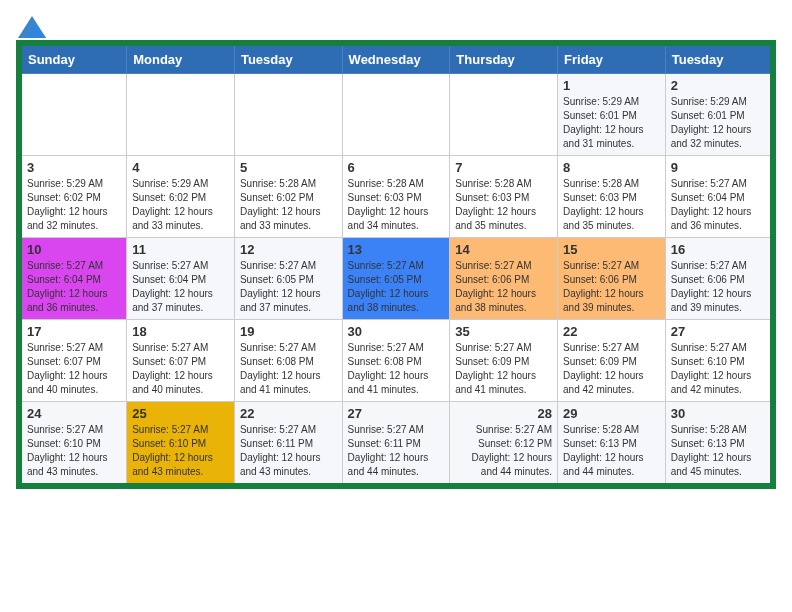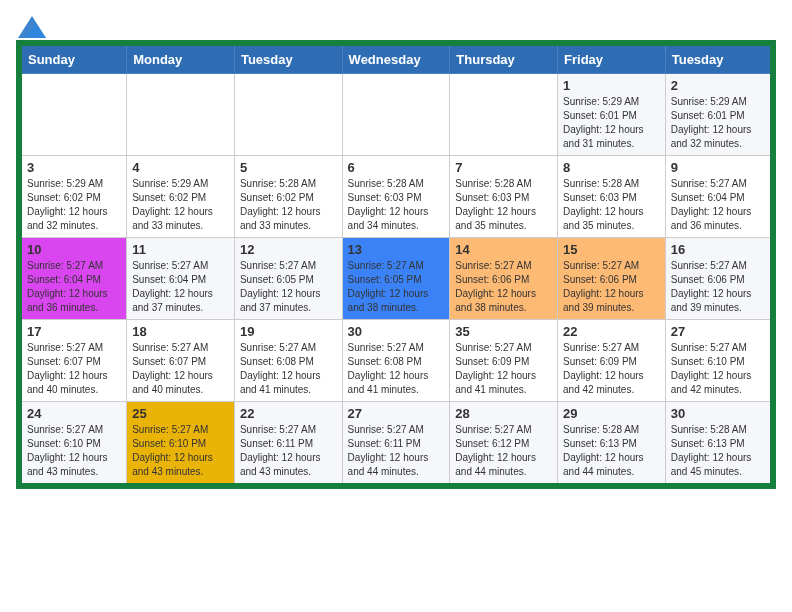--- a/index.html
+++ b/index.html
@@ -319,21 +319,21 @@
 Daylight: 12 hours
 and 43 minutes.</div>
         </td>
         <td style="background: rgb(245, 247, 250);">
           <span class="day-num">27</span>
           <div class="day-info" style="white-space: pre-line;">Sunrise: 5:27 AM
 Sunset: 6:11 PM
 Daylight: 12 hours
 and 44 minutes.</div>
         </td>
-        <td style="background: rgb(245, 247, 250);">
+        <td style="background: rgb(245, 247, 250); text-align: right;">
           <span class="day-num">28</span>
           <div class="day-info" style="white-space: pre-line;">Sunrise: 5:27 AM
 Sunset: 6:12 PM
 Daylight: 12 hours
 and 44 minutes.</div>
         </td>
         <td style="background: rgb(245, 247, 250);">
           <span class="day-num">29</span>
           <div class="day-info" style="white-space: pre-line;">Sunrise: 5:28 AM
 Sunset: 6:13 PM

